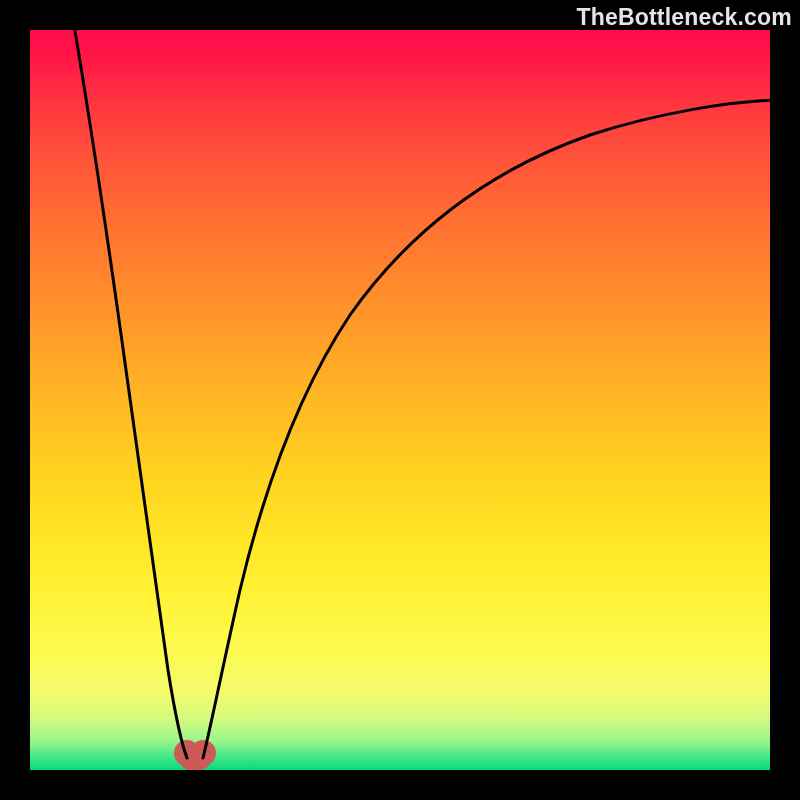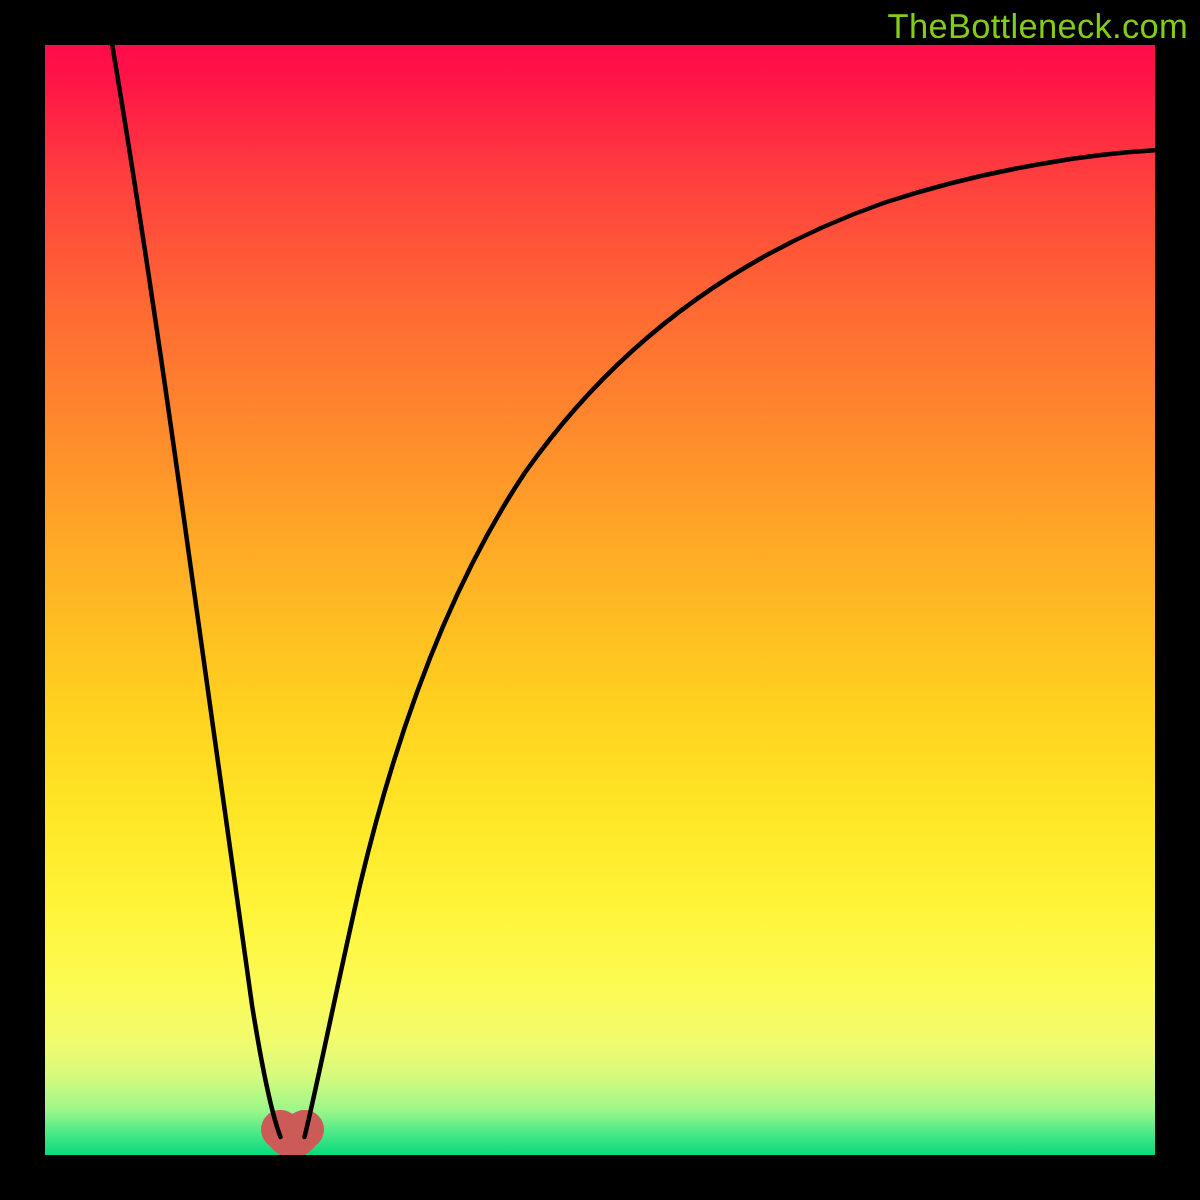--- a/index.html
+++ b/index.html
@@ -42,23 +42,23 @@
       #d4fa7e 93%,
       #9cf68a 96%,
       #4be987 98%,
       #09d97e 100%
     );
   }
   .watermark {
     position: absolute;
     top: 4px;
     right: 8px;
-    color: #84cc16;
+    color: #e5e5e5;
     font-size: 23px;
-    font-weight: 400;
+    font-weight: 700;
     letter-spacing: 0.2px;
     user-select: none;
   }
   svg.curves {
     position: absolute;
     inset: 0;
   }
 </style>
 </head>
 <body>

